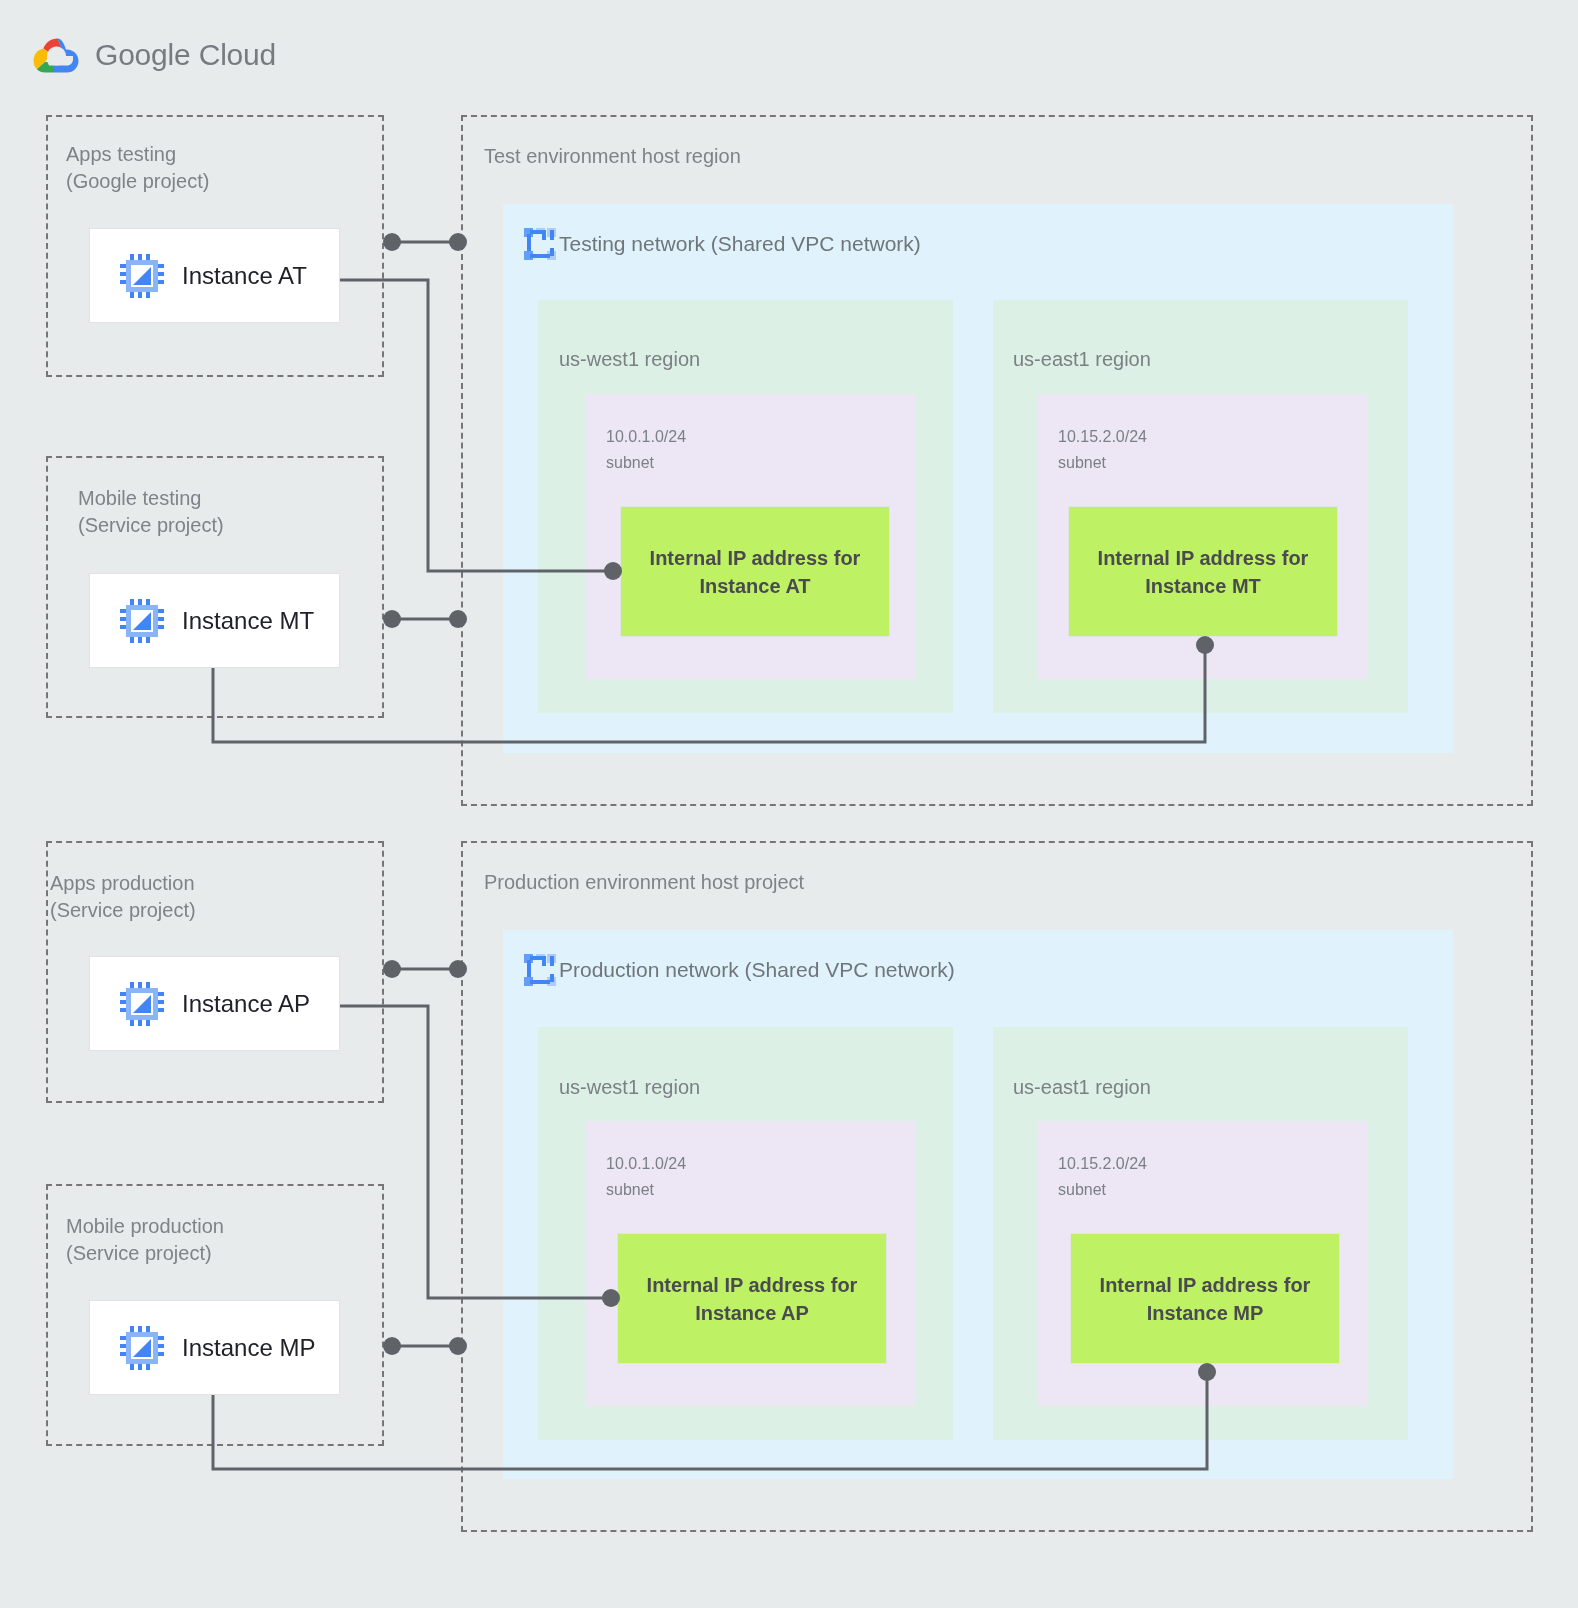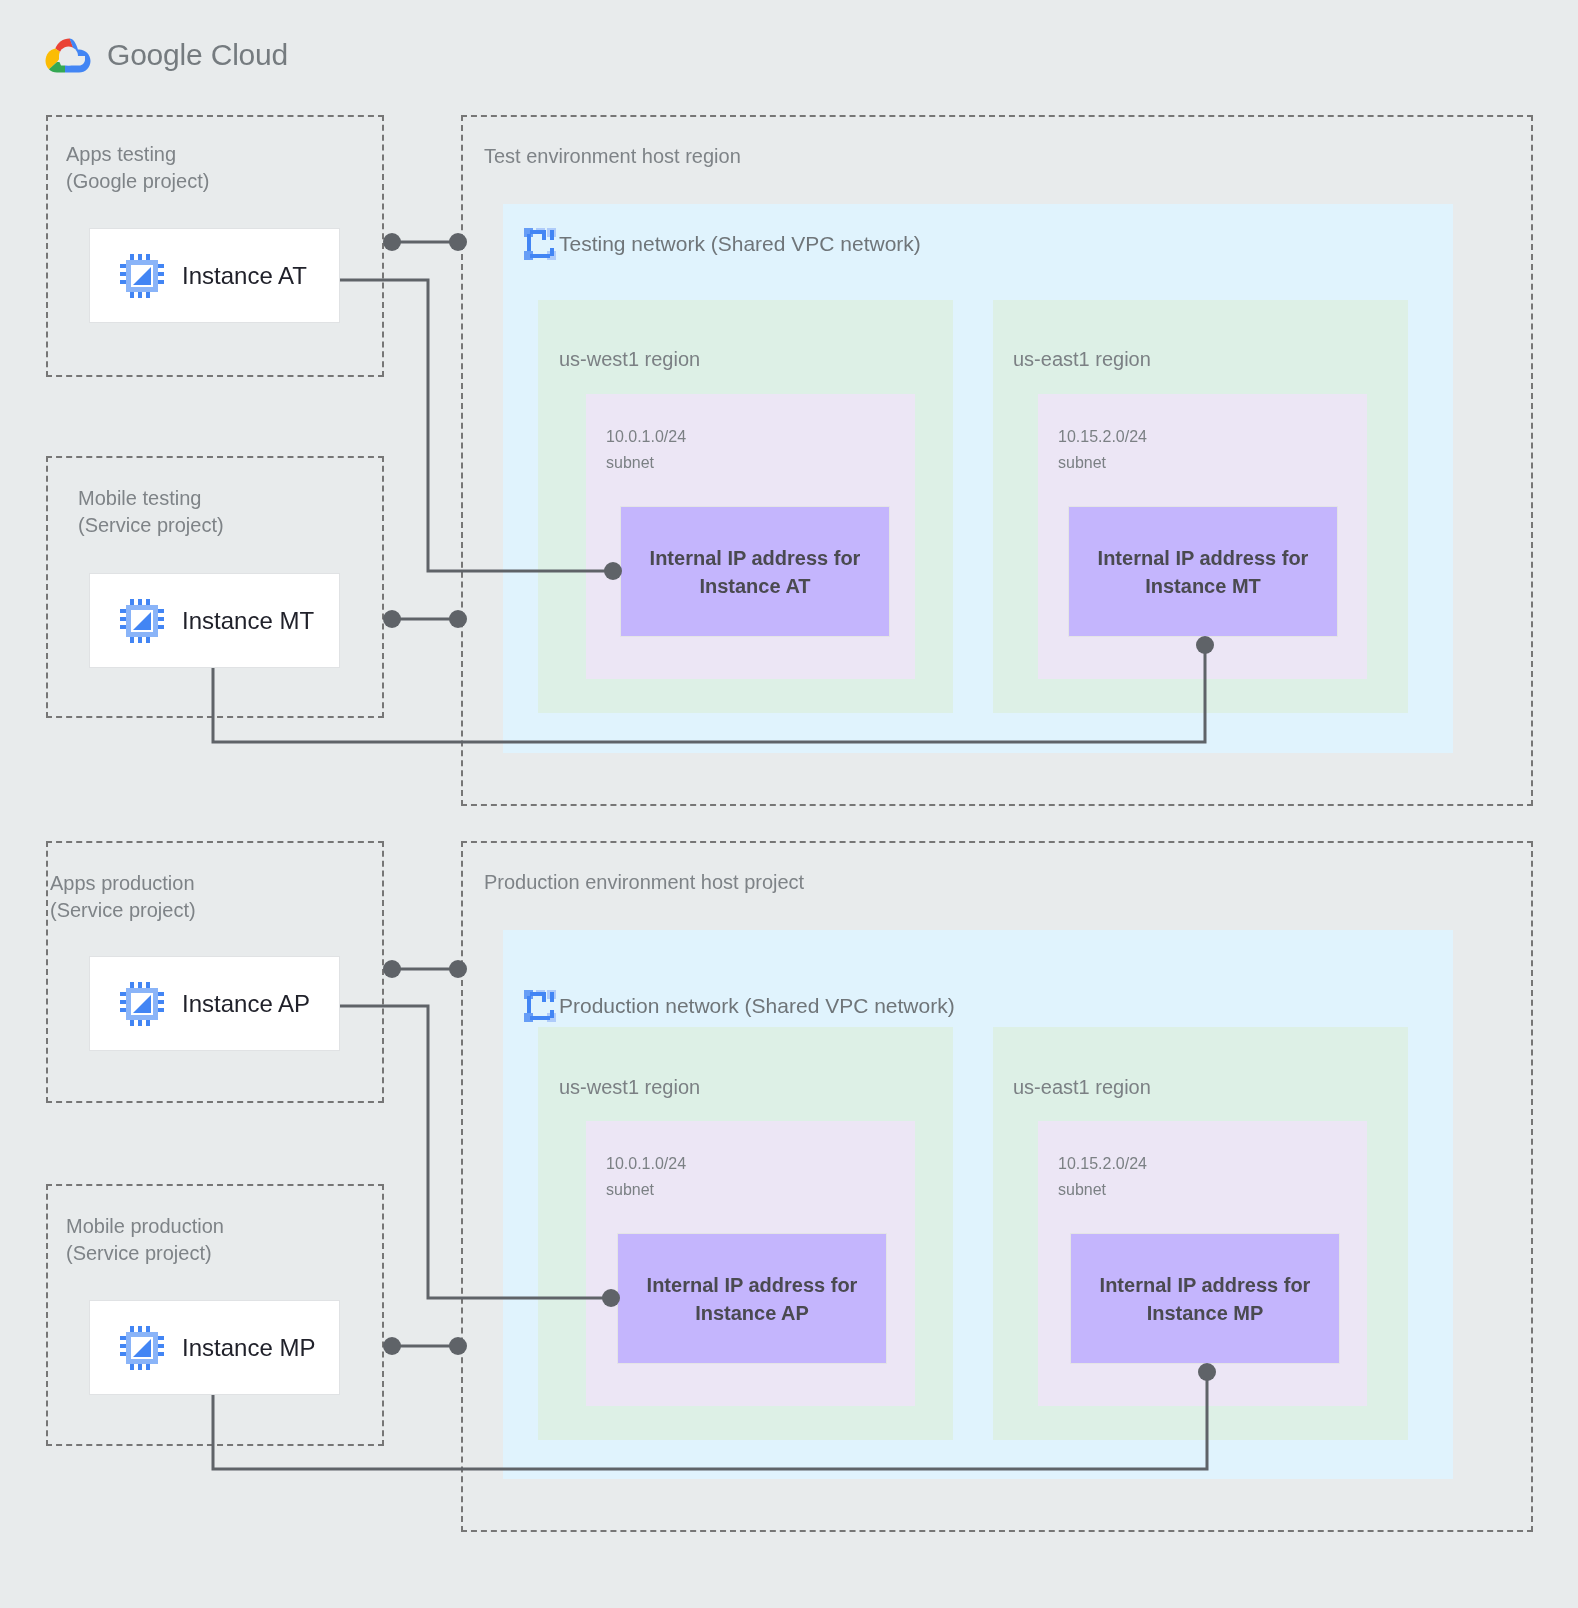--- a/index.html
+++ b/index.html
@@ -16,21 +16,21 @@
   }
   .canvas {
     position: absolute;
     left: 0; top: 0;
     width: 1578px;
     height: 1608px;
   }
   
   .brand {
     position: absolute;
-    left: 43px;
+    left: 31px;
     top: 33px;
     display: flex;
     align-items: center;
     gap: 14px;
   }
   .brand-mark { width: 50px; height: 44px; display:block; }
   .brand-text {
     font-size: 30px;
     color: #757b7f;
     letter-spacing: -0.2px;
@@ -114,21 +114,21 @@
     position: absolute;
     font-size: 16px;
     line-height: 26px;
     color: #7b8084;
     white-space: pre-line;
   }
 
   
   .ip-card {
     position: absolute;
-    background: #c4b5fd;
+    background: #bef264;
     border: 1px solid #e4e4e6;
     box-sizing: border-box;
     display: flex;
     align-items: center;
     justify-content: center;
     text-align: center;
   }
   .ip-card-text {
     font-size: 20px;
     line-height: 28px;
@@ -320,21 +320,21 @@
     </svg>
     <span class="instance-label">Instance MP</span>
   </div>
 
   <div class="dashed-box" style="left:461px; top:841px; width:1072px; height:691px;">
   </div>
   <div class="proj-label" style="left:484px; top:869px;">Production environment host project</div>
 
   <div class="vpc-panel" style="left:503px; top:930px; width:950px; height:549px;">
   </div>
-  <div class="vpc-header" style="left:522px; top:952px;margin-top:36px;">
+  <div class="vpc-header" style="left:522px; top:952px;">
     <svg class="vpc-icon" viewBox="0 0 36 36">
       <rect x="2" y="2" width="9" height="9" fill="#669df6"></rect>
       <rect x="14" y="2" width="9" height="6" fill="#aecbfa"></rect>
       <rect x="25" y="2" width="9" height="9" fill="#aecbfa"></rect>
       <rect x="5" y="8" width="4" height="20" fill="#4285f4"></rect>
       <rect x="8" y="4" width="14" height="4" fill="#4285f4"></rect>
       <rect x="20" y="4" width="4" height="10" fill="#4285f4"></rect>
       <rect x="28" y="4" width="4" height="10" fill="#4285f4"></rect>
       <rect x="2" y="25" width="9" height="9" fill="#669df6"></rect>
       <rect x="25" y="25" width="9" height="9" fill="#aecbfa"></rect>

